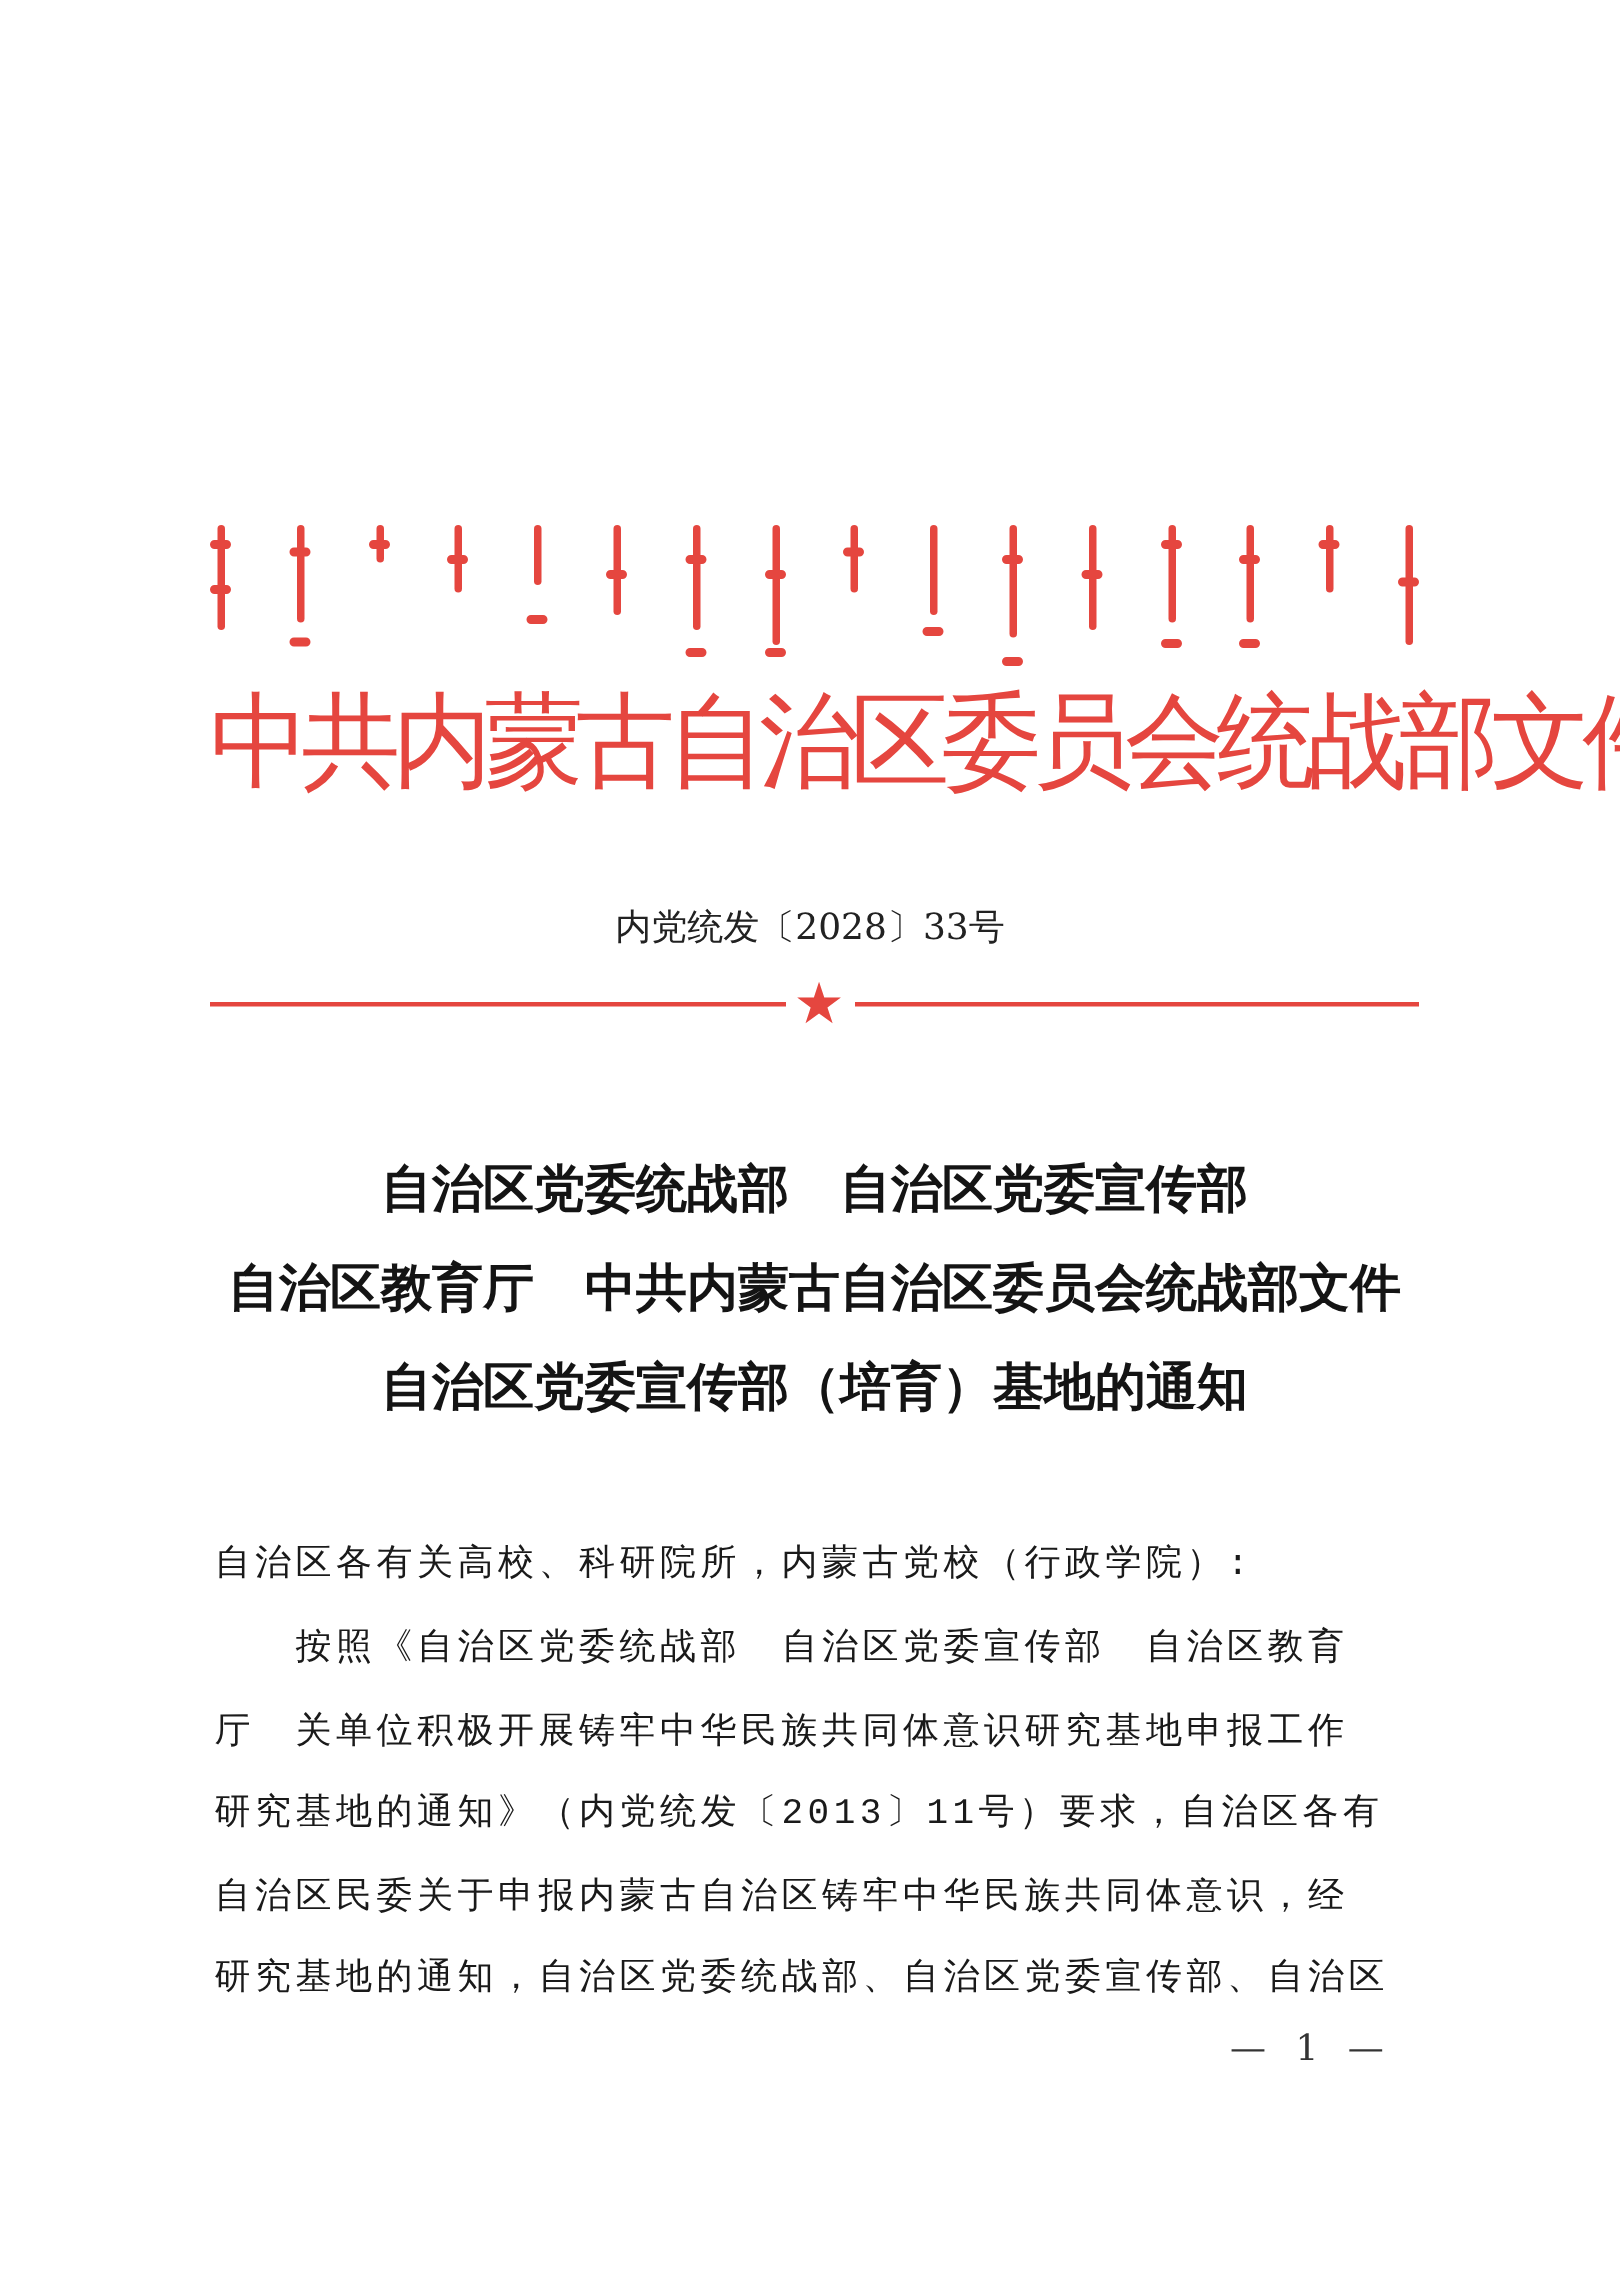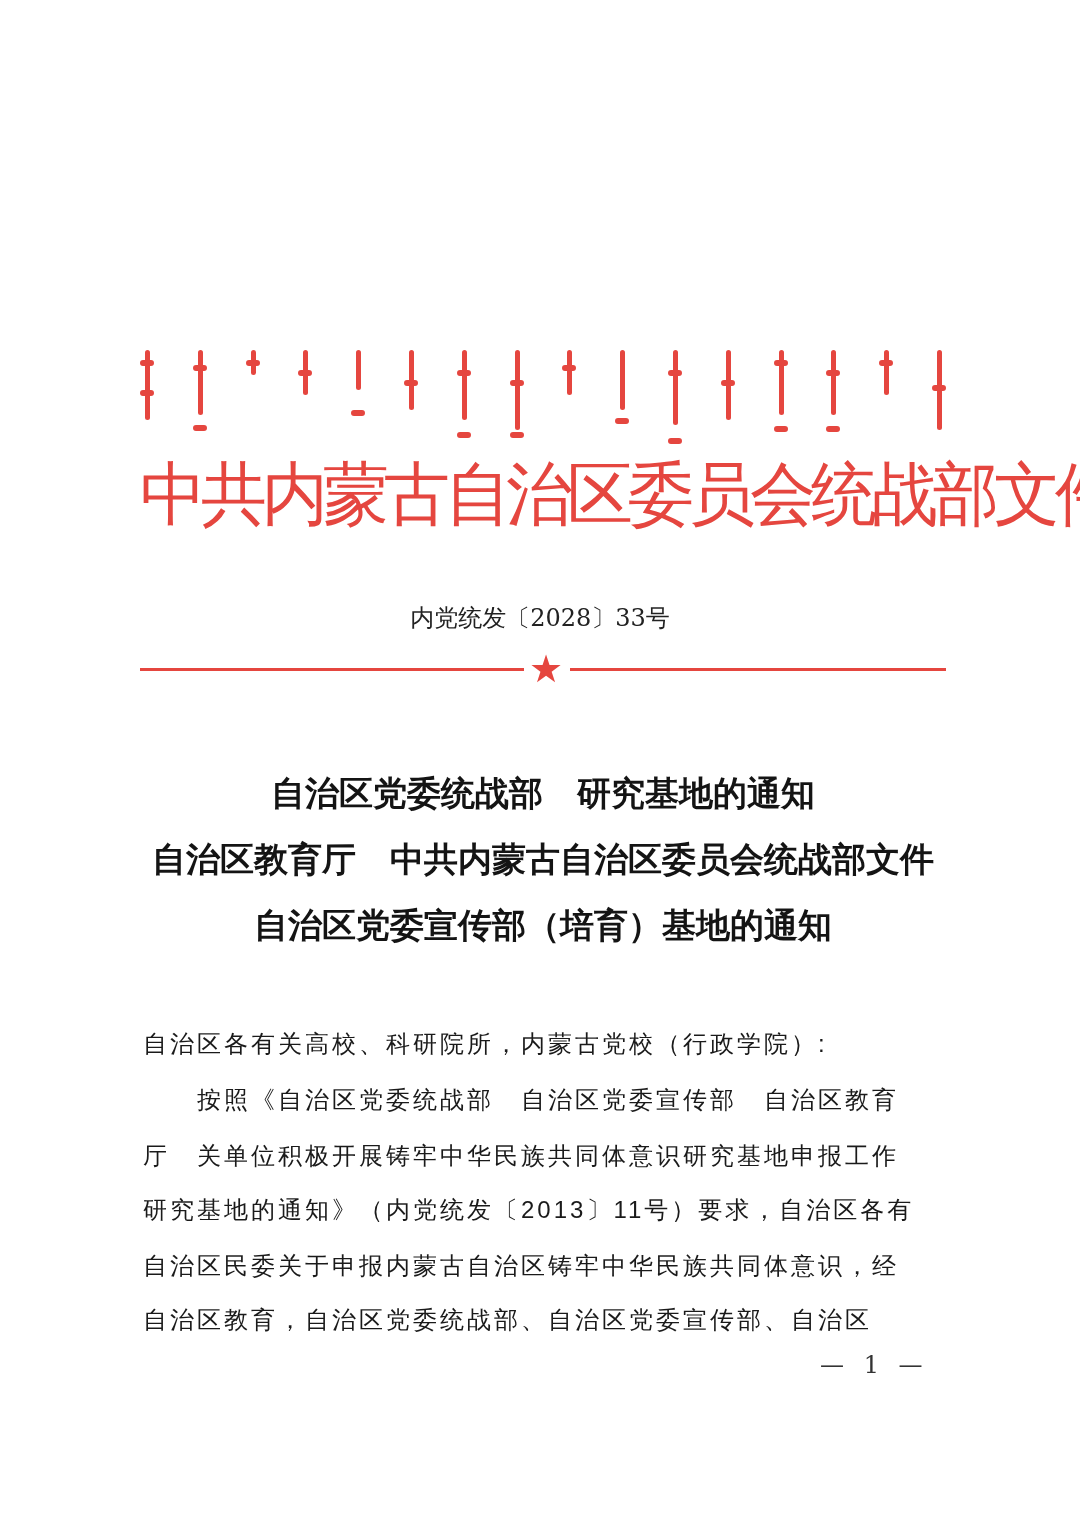--- a/index.html
+++ b/index.html
@@ -46,21 +46,21 @@
       font-family: "DejaVu Sans", sans-serif;
     }
     .headline {
       position: absolute; left: 140px; width: 806px; text-align: center;
       font-size: 34px; font-weight: bold; line-height: 50px; color: #141414;
       font-family: "DejaVu Sans", "Liberation Sans", sans-serif; white-space: nowrap;
     }
     .body-line {
       position: absolute; left: 143px; width: 806px; font-size: 24px; line-height: 36px;
       color: #1a1a1a; white-space: nowrap; letter-spacing: 3px;
-      font-family: Liberation Sans, sans-serif;
+      font-family: Liberation Mono, monospace;
     }
     .page-num {
       position: absolute; left: 820px; top: 1347px; font-size: 24px; line-height: 36px;
       color: #333; font-family: "DejaVu Serif", "Liberation Serif", serif; letter-spacing: 6px;
     }
   </style>
 </head>
 <body>
 
 <div class="mongol-row">
@@ -140,24 +140,24 @@
 <div class="org-title">中共内蒙古自治区委员会统战部文件</div>
 
 <div class="doc-number">内党统发〔2028〕33号</div>
 
 <div class="divider">
   <div class="line-left"></div>
   <div class="star">★</div>
   <div class="line-right"></div>
 </div>
 
-<div class="headline" style="top:768px">自治区党委统战部　研究基地的通知</div>
+<div class="headline" style="top:768px">自治区党委统战部　自治区党委宣传部</div>
 <div class="headline" style="top:834px">自治区教育厅　中共内蒙古自治区委员会统战部文件</div>
 <div class="headline" style="top:900px">自治区党委宣传部（培育）基地的通知</div>
 
 <div class="body-line" style="top:1026px">自治区各有关高校、科研院所，内蒙古党校（行政学院）:</div>
 <div class="body-line" style="top:1082px">　　按照《自治区党委统战部　自治区党委宣传部　自治区教育</div>
 <div class="body-line" style="top:1138px">厅　关单位积极开展铸牢中华民族共同体意识研究基地申报工作</div>
 <div class="body-line" style="top:1192px">研究基地的通知》（内党统发〔2013〕11号）要求，自治区各有</div>
 <div class="body-line" style="top:1248px">自治区民委关于申报内蒙古自治区铸牢中华民族共同体意识，经</div>
-<div class="body-line" style="top:1302px">自治区教育，自治区党委统战部、自治区党委宣传部、自治区</div>
+<div class="body-line" style="top:1302px">研究基地的通知，自治区党委统战部、自治区党委宣传部、自治区</div>
 
 <div class="page-num">— 1 —</div>
 
 </body></html>

